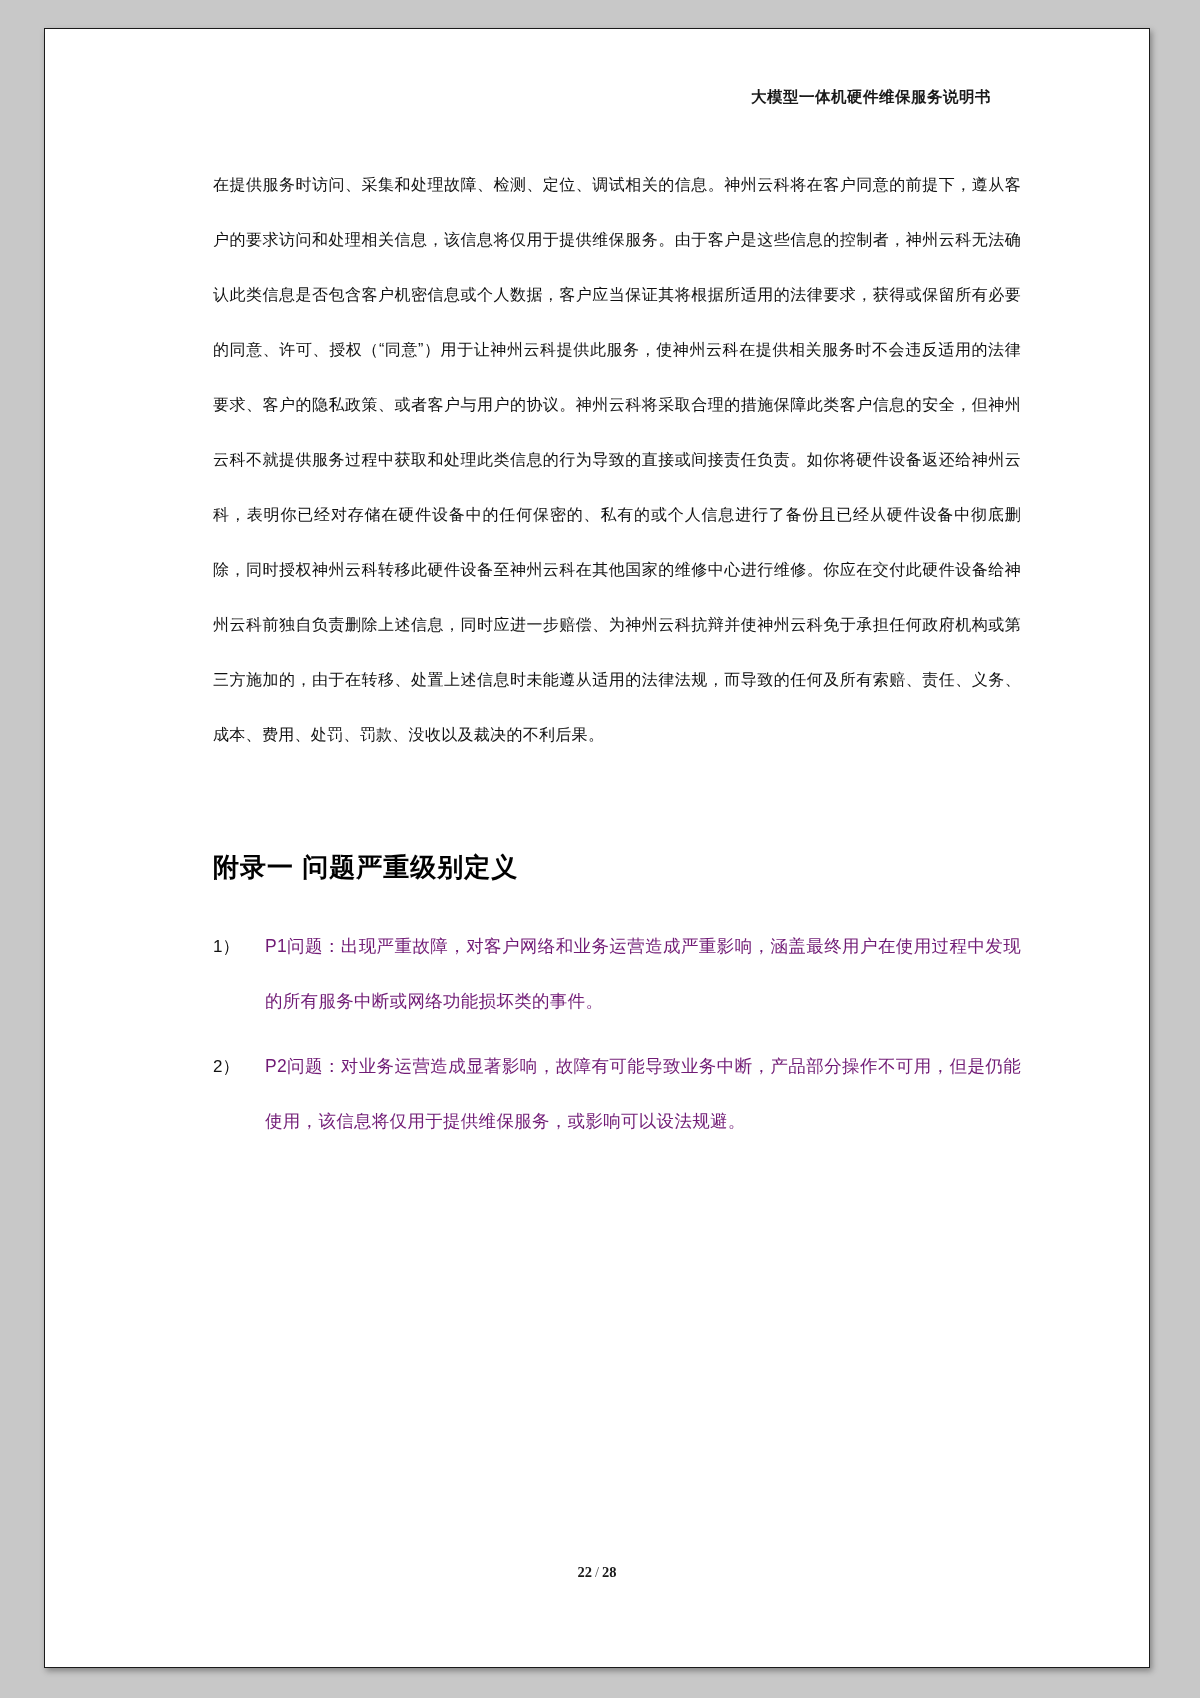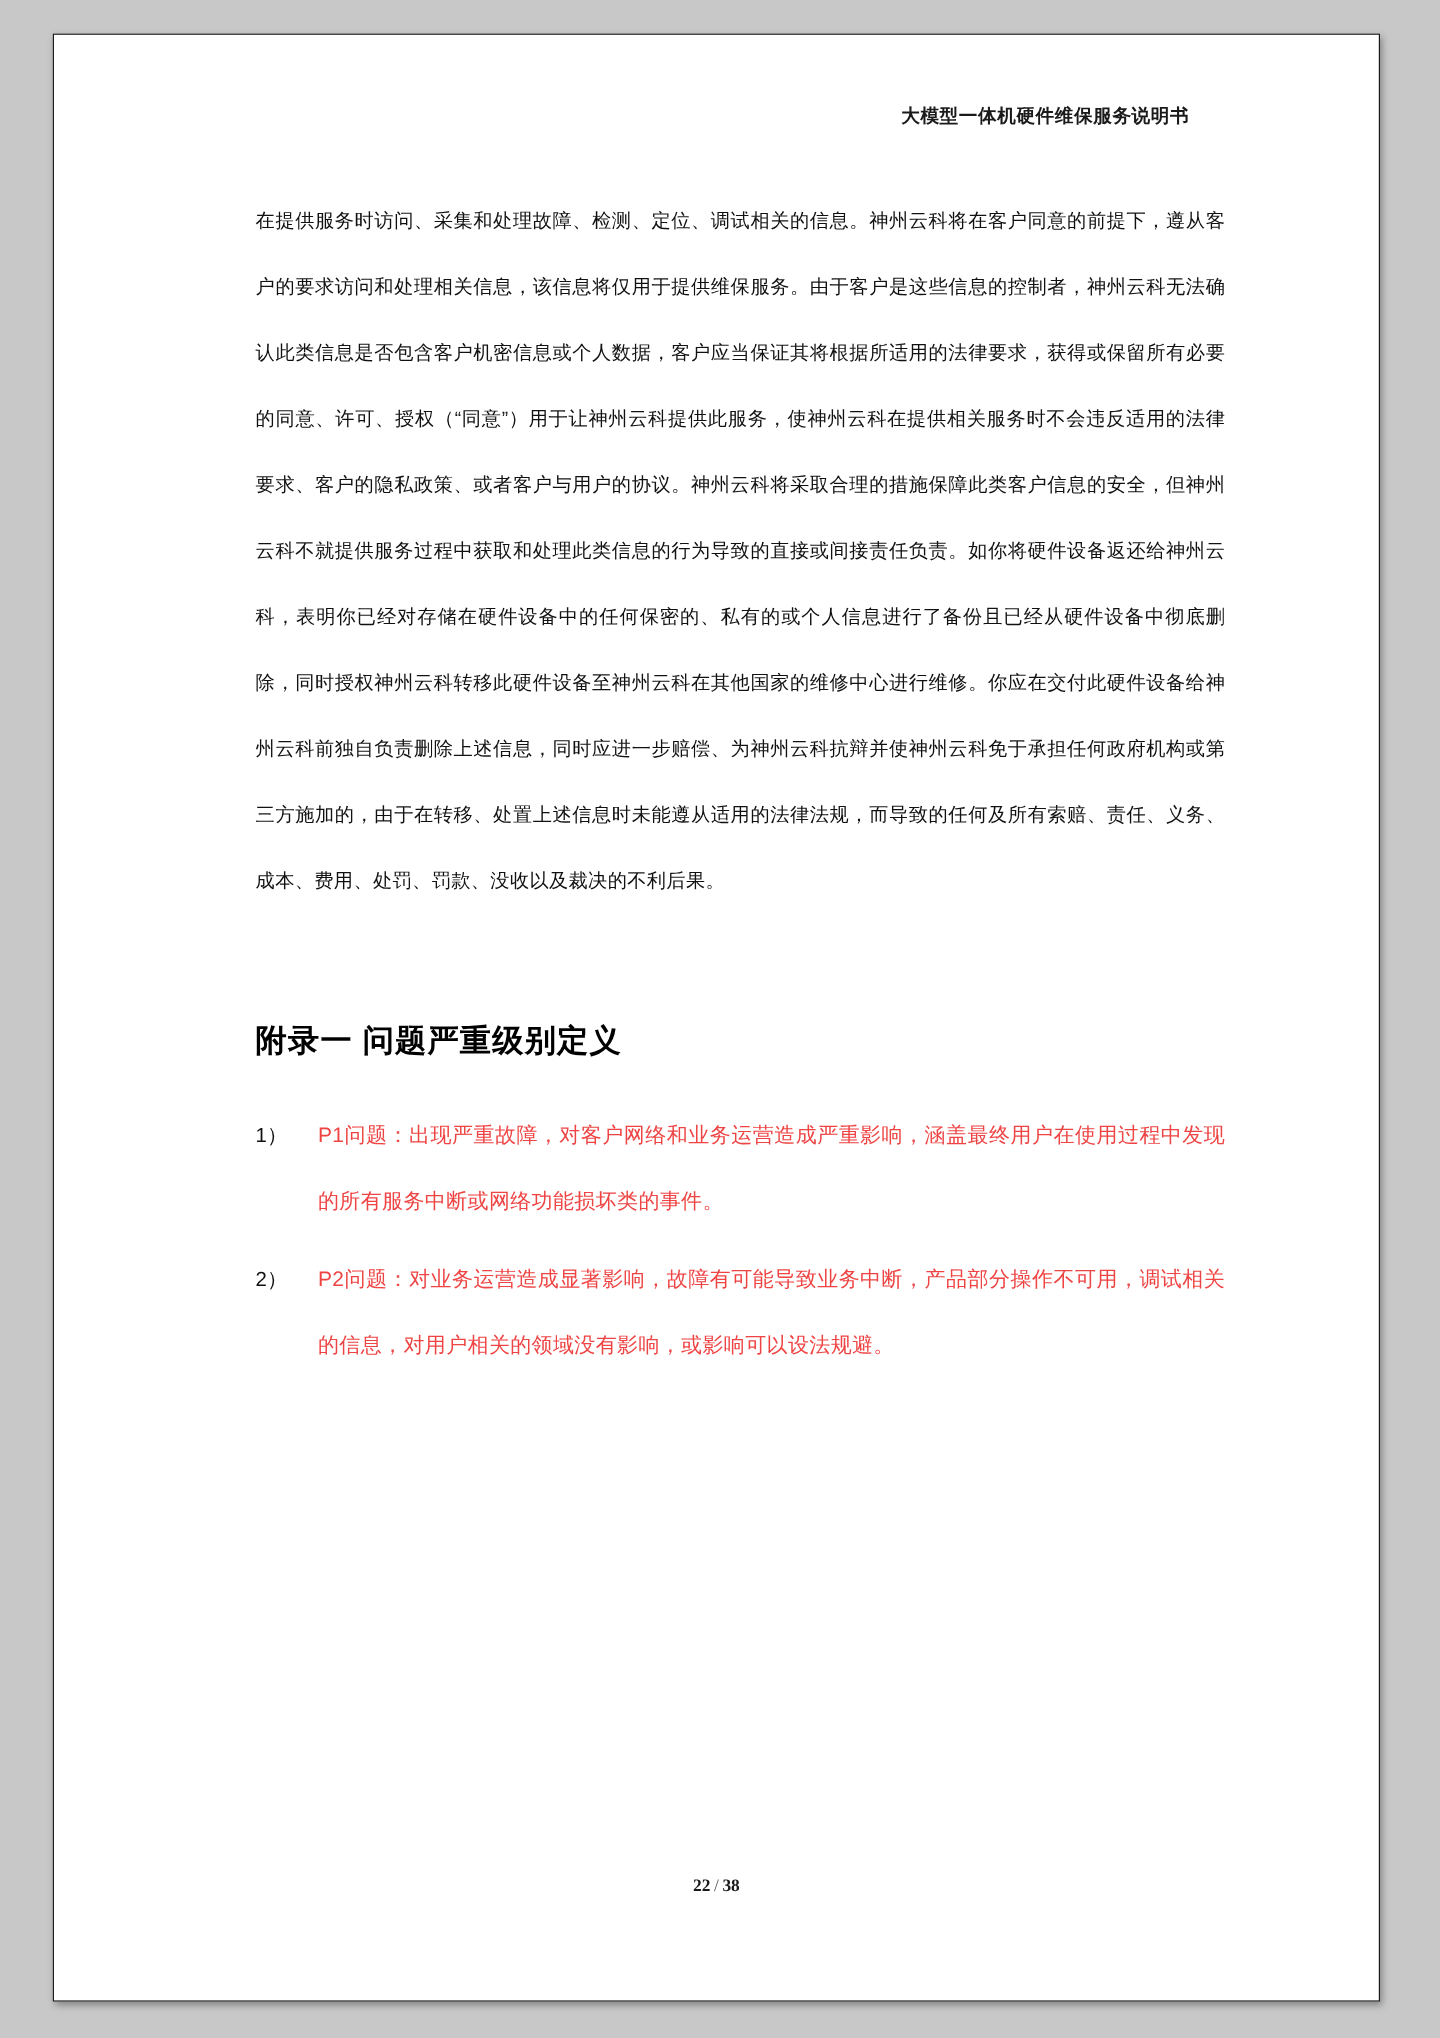--- a/index.html
+++ b/index.html
@@ -70,21 +70,21 @@
   .list-marker {
     flex: 0 0 auto;
     width: 52px;
     font-size: 17px;
     color: #111111;
     line-height: 55px;
   }
   .list-text {
     flex: 1 1 auto;
     font-size: 17.5px;
-    color: #ef4444;
+    color: #701a75;
     line-height: 55px;
     text-align: justify;
     text-justify: inter-ideograph;
     letter-spacing: 0.3px;
   }
   .footer {
     position: absolute;
     bottom: 86px;
     left: 0;
     right: 0;
@@ -117,24 +117,24 @@
 
     <div class="list">
 
       <div class="list-item">
         <div class="list-marker">1）</div>
         <div class="list-text">P1问题：出现严重故障，对客户网络和业务运营造成严重影响，涵盖最终用户在使用过程中发现的所有服务中断或网络功能损坏类的事件。</div>
       </div>
 
       <div class="list-item">
         <div class="list-marker">2）</div>
-        <div class="list-text">P2问题：对业务运营造成显著影响，故障有可能导致业务中断，产品部分操作不可用，调试相关的信息，对用户相关的领域没有影响，或影响可以设法规避。</div>
+        <div class="list-text">P2问题：对业务运营造成显著影响，故障有可能导致业务中断，产品部分操作不可用，但是仍能使用，该信息将仅用于提供维保服务，或影响可以设法规避。</div>
       </div>
 
     </div>
 
   </div>
 
   <div class="footer">
-    <span class="num">22</span><span class="sep">/</span><span class="num">38</span>
+    <span class="num">22</span><span class="sep">/</span><span class="num">28</span>
   </div>
 
 </div>
 
 </body></html>

